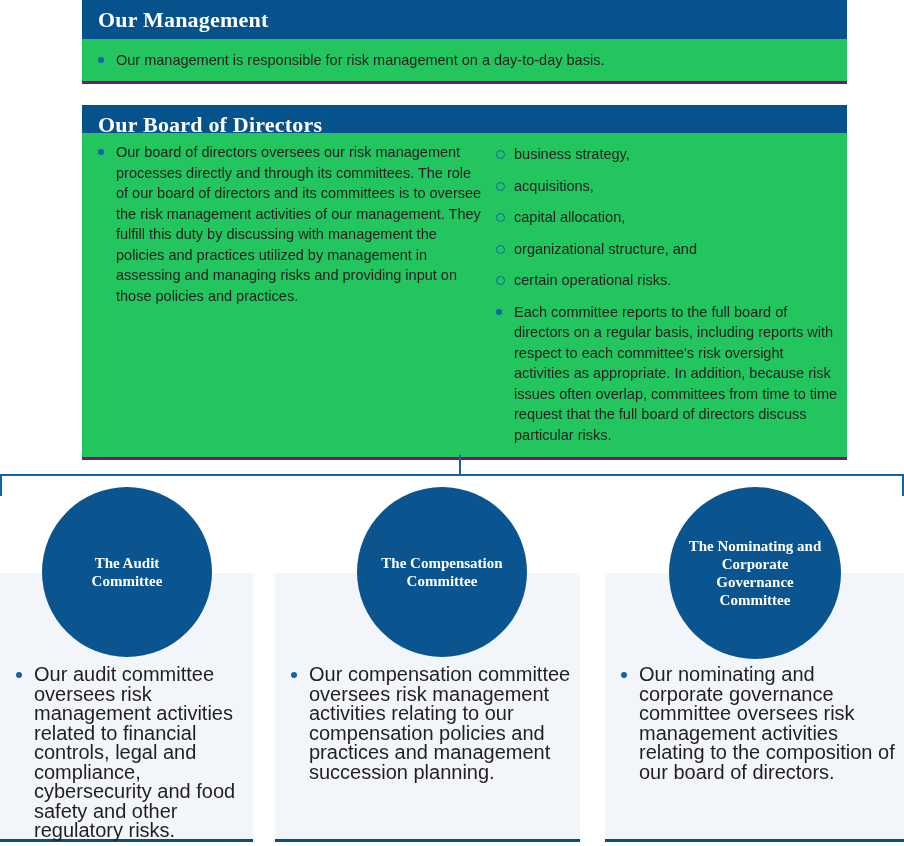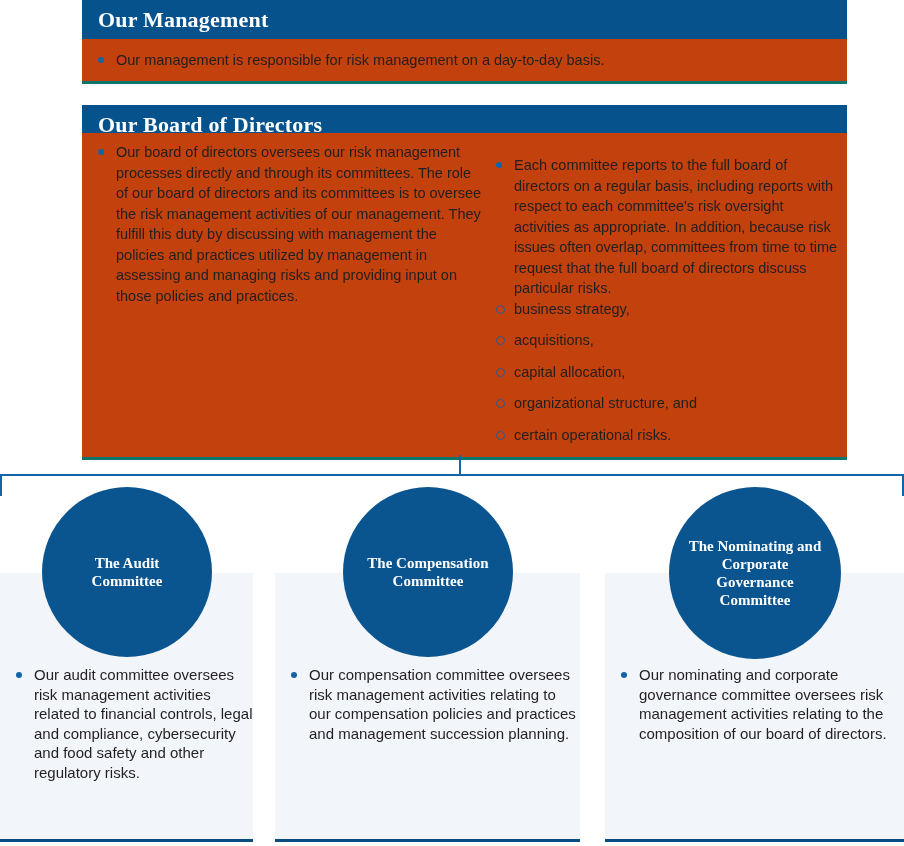--- a/index.html
+++ b/index.html
@@ -19,22 +19,22 @@
     color:#ffffff;
     font-family:"Liberation Serif", serif;
     font-weight:bold;
     font-size:22px;
     line-height:1;
     letter-spacing:0.2px;
     padding:9px 0 9px 16px;
     box-sizing:border-box;
   }
   .panel-body{
-    background:#c2410c;
-    border-bottom:3px solid #0f766e;
+    background:#22c55e;
+    border-bottom:3px solid #701a75;
     box-sizing:border-box;
   }
 
   
   ul.bl{list-style:none;margin:0;padding:0;}
   ul.bl > li{
     position:relative;
     padding-left:34px;
     color:#231f20;
     font-size:14.5px;
@@ -99,40 +99,40 @@
     top:573px;
     height:269px;
     background:#f2f5fa;
     border-bottom:3px solid #0a4d80;
     box-sizing:border-box;
   }
   #card-audit{left:0px;width:253px;}
   #card-comp{left:275px;width:305px;}
   #card-nom{left:605px;width:299px;}
   .card ul.bl{padding-top:92px;}
-  .card ul.bl > li{font-size:15px;line-height:19.5px;}
+  .card ul.bl > li{font-size:20px;line-height:19.5px;}
 
   
   .circle{
     position:absolute;
     border-radius:50%;
     background:#0a5590;
     color:#ffffff;
     font-family:"Liberation Serif", serif;
     font-weight:bold;
     font-size:15px;
     line-height:18px;
     text-align:center;
     display:flex;
     align-items:center;
     justify-content:flex-start;
     box-sizing:border-box;
   }
   #circle-audit{left:42px;top:487px;width:170px;height:170px;}
-  #circle-comp{left:343px;top:487px;width:170px;height:170px;}
+  #circle-comp{left:357px;top:487px;width:170px;height:170px;}
   #circle-nom{left:669px;top:487px;width:172px;height:172px;}
   .circle .ctext{padding:0 16px;}
 </style>
 </head>
 <body>
 
 <div class="panel" id="mgmt">
   <div class="panel-header">Our Management</div>
   <div class="panel-body">
     <ul class="bl">
@@ -151,46 +151,46 @@
     <div class="col-left">
       <ul class="bl">
         <li>
           <span class="dot"></span>
           <span>Our board of directors oversees our risk management processes directly and through its committees. The role of our board of directors and its committees is to oversee the risk management activities of our management. They fulfill this duty by discussing with management the policies and practices utilized by management in assessing and managing risks and providing input on those policies and practices.</span>
         </li>
       </ul>
     </div>
 
     <div class="col-right">
+      <ul class="bl hollow">
+        <li>
+          <span class="dot"></span>
+          <span>business strategy,</span>
+        </li>
+        <li>
+          <span class="dot"></span>
+          <span>acquisitions,</span>
+        </li>
+        <li>
+          <span class="dot"></span>
+          <span>capital allocation,</span>
+        </li>
+        <li>
+          <span class="dot"></span>
+          <span>organizational structure, and</span>
+        </li>
+        <li>
+          <span class="dot"></span>
+          <span>certain operational risks.</span>
+        </li>
+      </ul>
       <ul class="bl" style="margin-top:11px;">
         <li>
           <span class="dot"></span>
           <span>Each committee reports to the full board of directors on a regular basis, including reports with respect to each committee's risk oversight activities as appropriate. In addition, because risk issues often overlap, committees from time to time request that the full board of directors discuss particular risks.</span>
-        </li>
-      </ul>
-      <ul class="bl hollow">
-        <li>
-          <span class="dot"></span>
-          <span>business strategy,</span>
-        </li>
-        <li>
-          <span class="dot"></span>
-          <span>acquisitions,</span>
-        </li>
-        <li>
-          <span class="dot"></span>
-          <span>capital allocation,</span>
-        </li>
-        <li>
-          <span class="dot"></span>
-          <span>organizational structure, and</span>
-        </li>
-        <li>
-          <span class="dot"></span>
-          <span>certain operational risks.</span>
         </li>
       </ul>
     </div>
 
   </div>
 </div>
 
 <div id="connector">
   <div class="stem"></div>
   <div class="hbar"></div>

